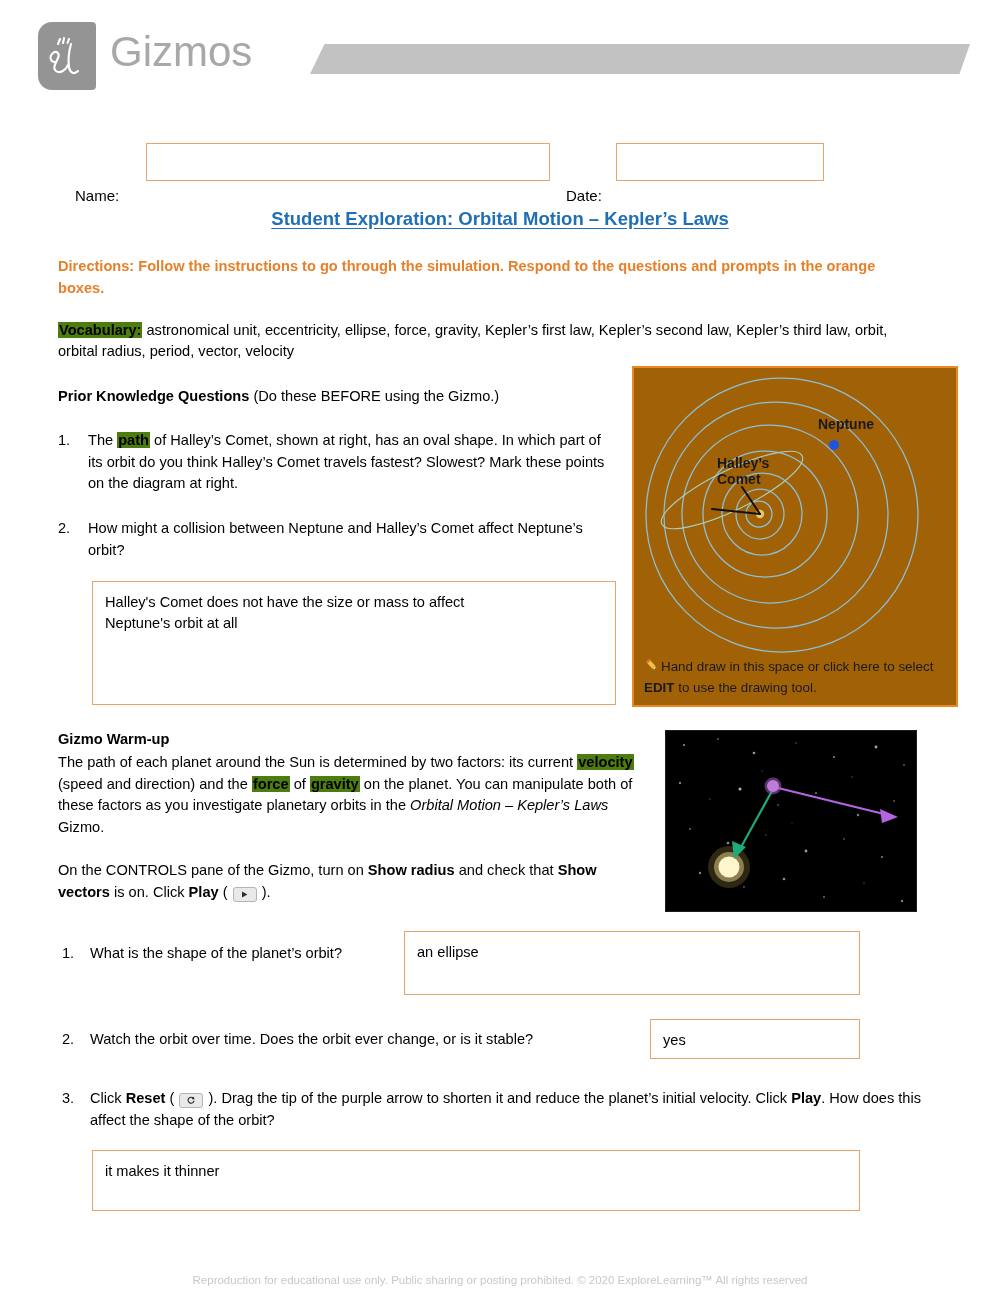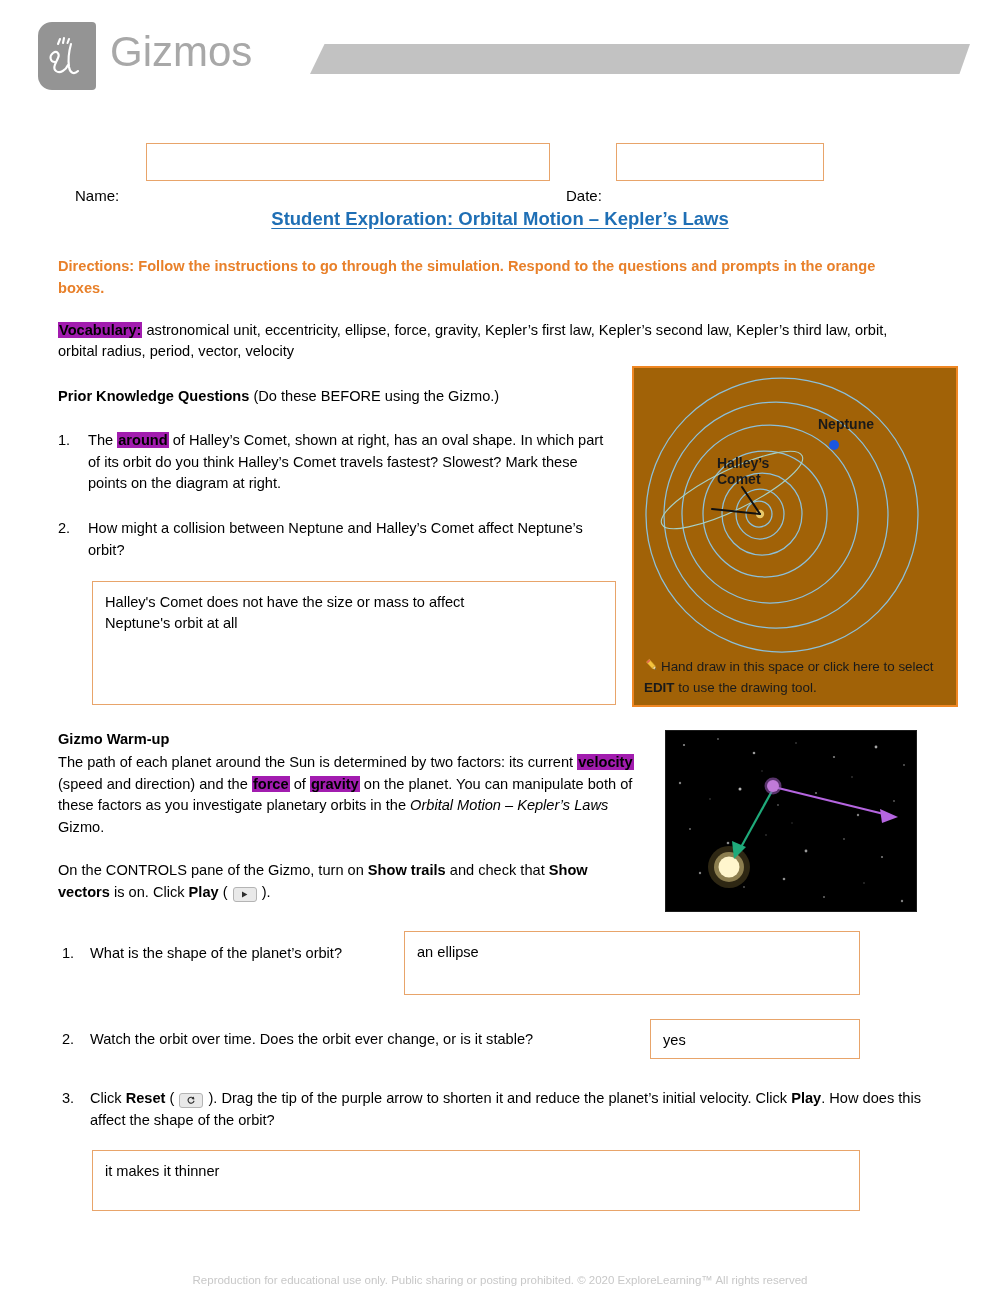--- a/index.html
+++ b/index.html
@@ -92,21 +92,21 @@
   
   .vocab {
     position: absolute;
     left: 58px; top: 320px;
     width: 855px;
     font-size: 14.6px;
     line-height: 21px;
     color: #000;
   }
   .hl {
-    background: #a21caf;
+    background: #4d7c0f;
     font-weight: bold;
     padding: 0 1px;
   }
 
   
   .pk-head {
     position: absolute;
     left: 58px; top: 386px;
     font-size: 14.6px;
     line-height: 21px;
@@ -249,21 +249,21 @@
 
 <div class="doc-title">Student Exploration: Orbital Motion – Kepler’s Laws</div>
 
 <div class="directions">Directions: Follow the instructions to go through the simulation. Respond to the questions and prompts in the orange boxes.</div>
 
 <div class="vocab"><span class="hl">Vocabulary:</span><span> astronomical unit, eccentricity, ellipse, force, gravity, Kepler’s first law, Kepler’s second law, Kepler’s third law, orbit, orbital radius, period, vector, velocity</span></div>
 
 <div class="pk-head"><b>Prior Knowledge Questions</b><span> (Do these BEFORE using the Gizmo.)</span></div>
 
 <div class="qitem qnum" id="pk-q1-num">1.</div>
-<div class="qitem qtext" id="pk-q1-text"><span>The </span><span class="hl">around</span><span> of Halley’s Comet, shown at right, has an oval shape. In which part of its orbit do you think Halley’s Comet travels fastest? Slowest? Mark these points on the diagram at right.</span></div>
+<div class="qitem qtext" id="pk-q1-text"><span>The </span><span class="hl">path</span><span> of Halley’s Comet, shown at right, has an oval shape. In which part of its orbit do you think Halley’s Comet travels fastest? Slowest? Mark these points on the diagram at right.</span></div>
 
 <div class="qitem qnum" id="pk-q2-num">2.</div>
 <div class="qitem qtext" id="pk-q2-text">How might a collision between Neptune and Halley’s Comet affect Neptune’s orbit?</div>
 <div class="answer-box" id="pk-a2-box">Halley's Comet does not have the size or mass to affect
 Neptune's orbit at all</div>
 
 <div class="orbit-panel">
   <svg class="orbit-svg" width="322" height="337" viewBox="0 0 322 337">
     <g fill="none" stroke="#8cc0da" stroke-width="1.25">
       <ellipse cx="148" cy="147" rx="136" ry="137"></ellipse>
@@ -304,21 +304,21 @@
         </g>
       </svg>
     </span><span>Hand draw in this space or click here to select </span><b>EDIT</b><span> to use the drawing tool.</span>
   </div>
 </div>
 
 <div class="wu-head">Gizmo Warm-up</div>
 
 <div class="wu-p1"><span>The path of each planet around the Sun is determined by two factors: its current </span><span class="hl">velocity</span><span> (speed and direction) and the </span><span class="hl">force</span><span> of </span><span class="hl">gravity</span><span> on the planet. You can manipulate both of these factors as you investigate planetary orbits in the </span><i>Orbital Motion – Kepler’s Laws</i><span> Gizmo.</span></div>
 
-<div class="wu-p2"><span>On the CONTROLS pane of the Gizmo, turn on </span><b>Show trails</b><span> and check that </span><b>Show vectors</b><span> is on. Click </span><b>Play</b><span> ( </span><span class="ctl-btn">
+<div class="wu-p2"><span>On the CONTROLS pane of the Gizmo, turn on </span><b>Show radius</b><span> and check that </span><b>Show vectors</b><span> is on. Click </span><b>Play</b><span> ( </span><span class="ctl-btn">
       <svg width="9" height="9" viewBox="0 0 9 9">
         <polygon points="2,1.4 7.4,4.5 2,7.6" fill="#2d2d2d"></polygon>
       </svg>
     </span><span> ).</span></div>
 
 <div class="space-img">
   <svg width="252" height="182" viewBox="0 0 252 182">
     <rect x="0" y="0" width="252" height="182" fill="#000000"></rect>
     <g fill="#ffffff">
       <circle cx="18" cy="14" r="1.1" opacity="0.55"></circle>

